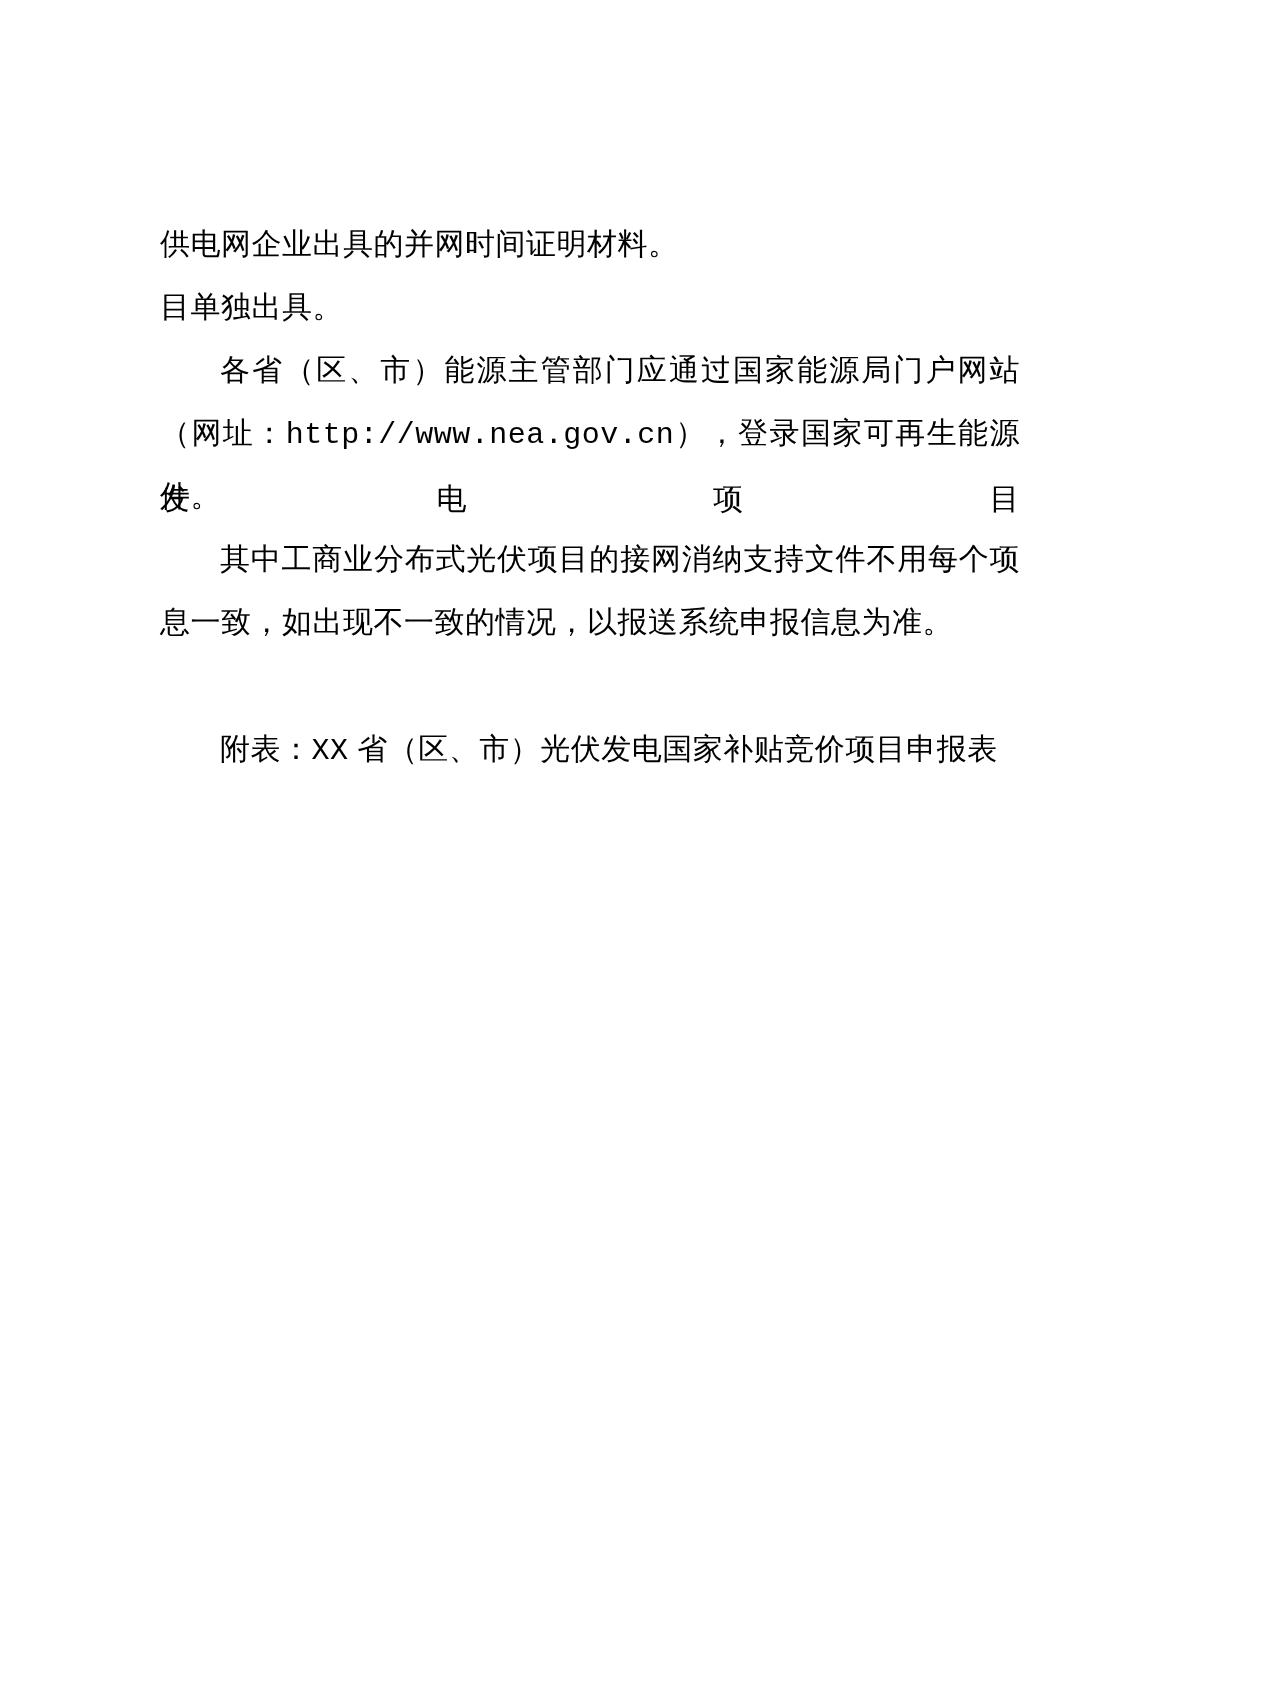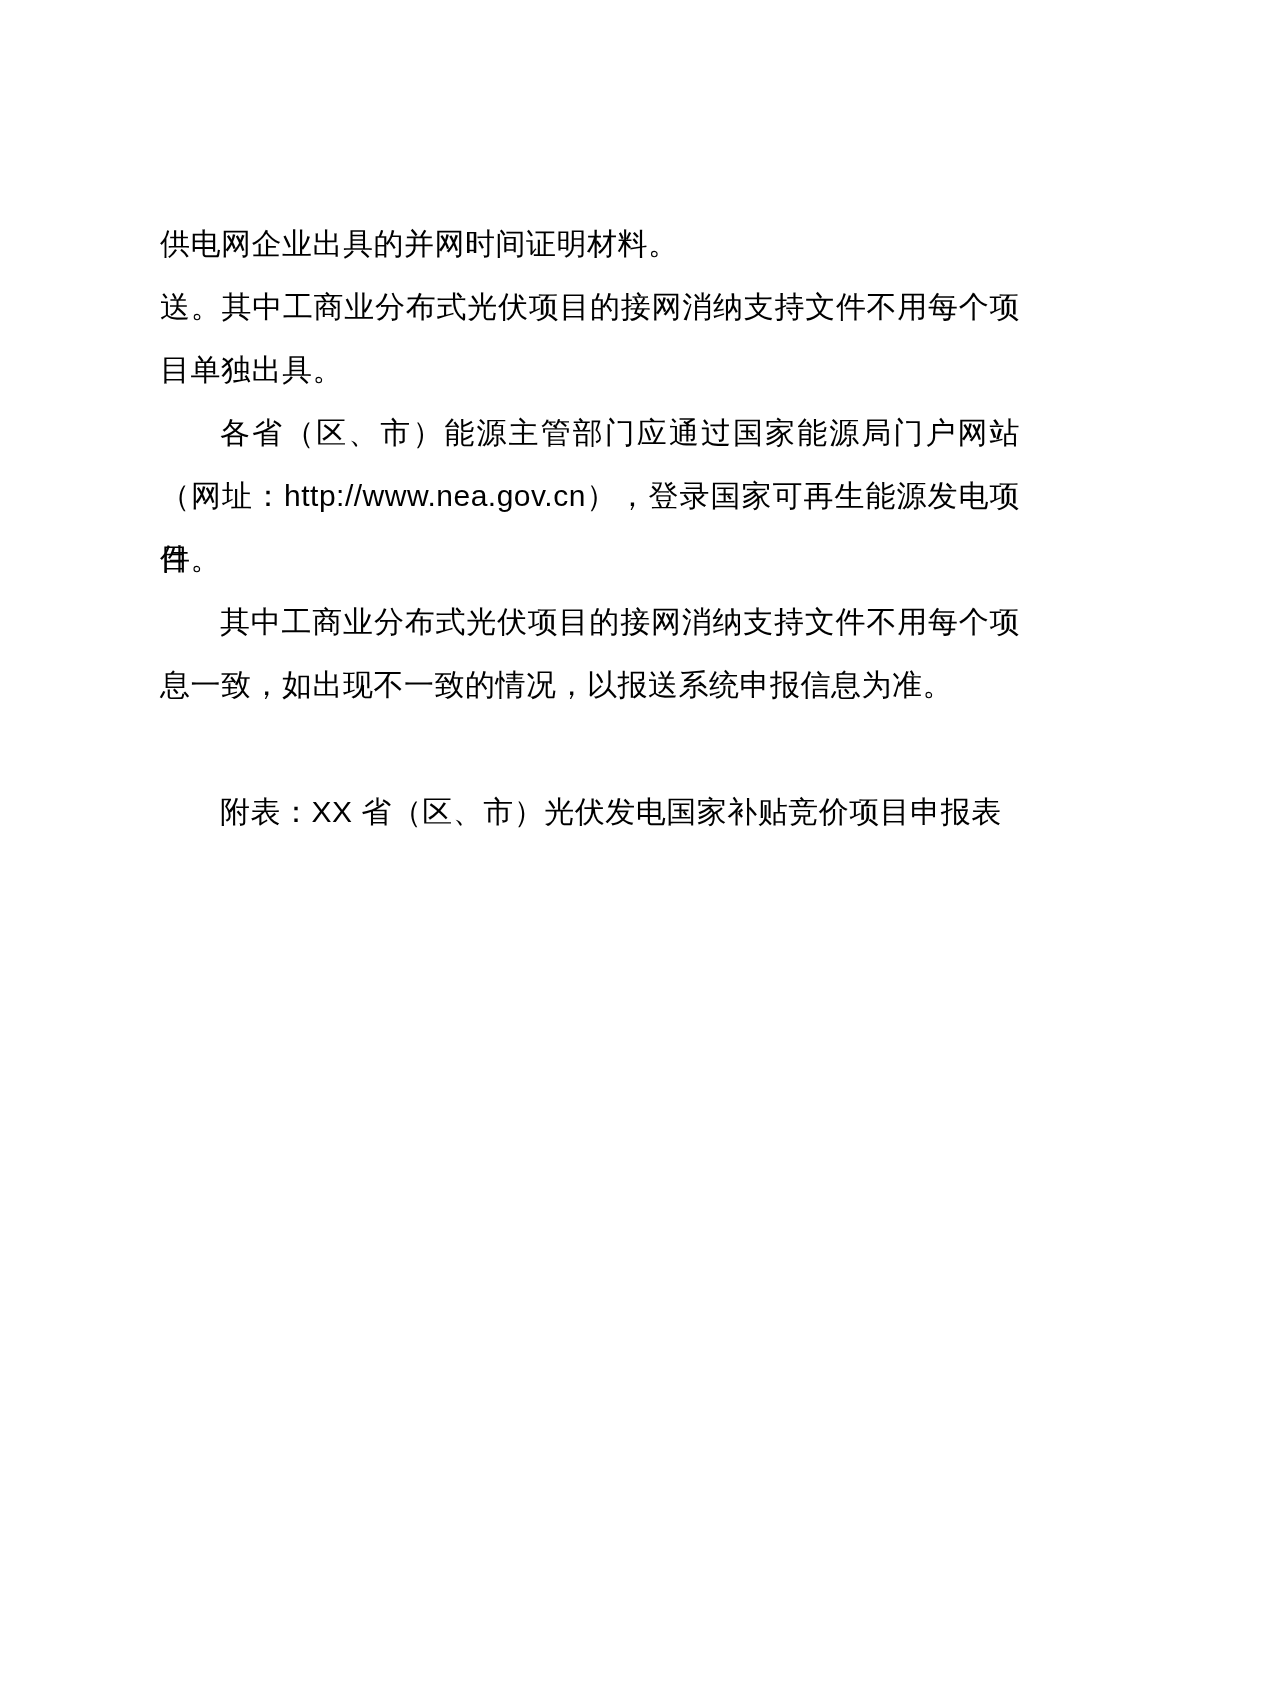--- a/index.html
+++ b/index.html
@@ -33,21 +33,21 @@
     padding-left: 60px;
   }
   .justify {
     text-align: justify;
     text-align-last: justify;
   }
   .gap-before {
     margin-top: 64px;
   }
   .serif {
-    font-family: Liberation Sans, sans-serif;
+    font-family: Liberation Mono, monospace;
   }
   .pagenum {
     position: absolute;
     left: 186px;
     top: 1604px;
     font-family: "Liberation Serif", serif;
     font-size: 37px;
     line-height: 40px;
     color: #000000;
     letter-spacing: 2px;
@@ -55,21 +55,20 @@
 </style>
 </head>
 <body>
 
 <div class="page">
   <div class="content">
 
     <div class="line">供电网企业出具的并网时间证明材料。</div>
 
 
-    <div class="line justify">送。其中工商业分布式光伏项目的接网消纳支持文件不用每个项</div>
 
     <div class="line">目单独出具。</div>
 
     <div class="line indent justify">各省（区、市）能源主管部门应通过国家能源局门户网站</div>
 
     <div class="line justify"><span>（网址：</span><span class="serif">http://www.nea.gov.cn</span><span>），登录国家可再生能源发电项目</span></div>
 
 
     <div class="line">件。</div>
 

